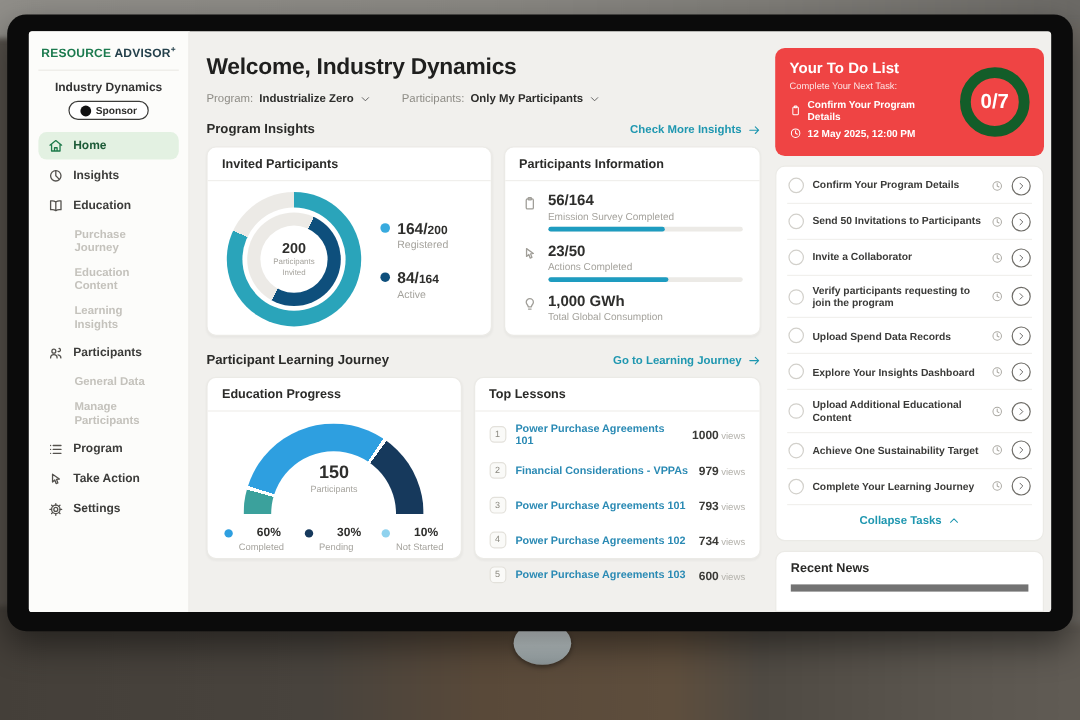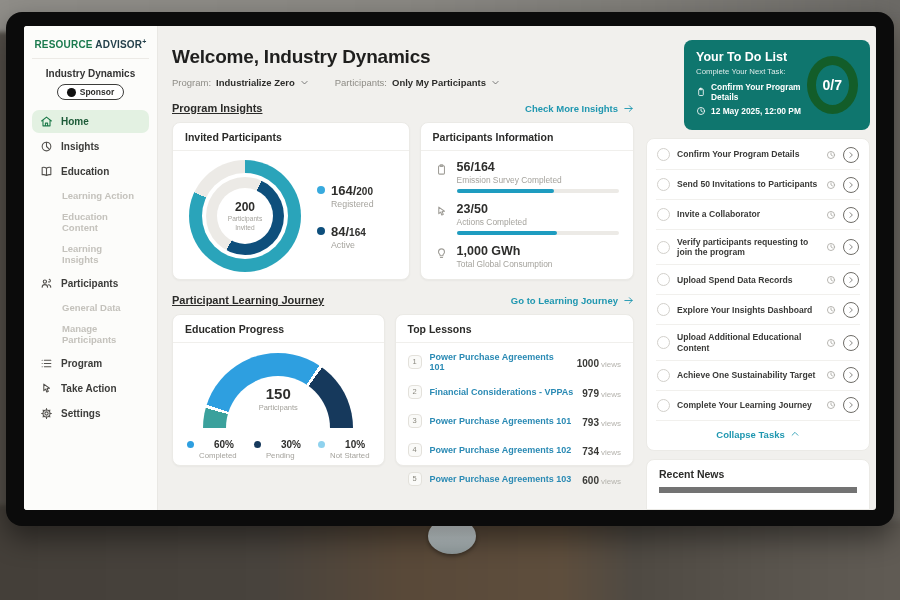--- a/index.html
+++ b/index.html
@@ -42,21 +42,21 @@
   .nav-sub { padding:5px 8px 5px 30px; font-size:9.5px; font-weight:bold; color:#c4c2bc; cursor:pointer; }
 
   
   .main { flex:1 1 auto; min-width:0; padding:20px 12px 0 14px; }
   h1 { font-size:19px; font-weight:bold; color:#1f1f1e; letter-spacing:-.2px; margin-bottom:9px; }
   .filters { display:flex; gap:26px; align-items:center; font-size:9.5px; color:#8e8c86; }
   .filter { display:flex; align-items:center; gap:5px; cursor:pointer; }
   .filter b { color:#2d2d2b; }
   .filter svg { width:9px; height:9px; stroke:#555; }
   .section-row { display:flex; justify-content:space-between; align-items:center; margin:14px 0 8px; }
-  .section-title { font-size:11px; font-weight:bold; color:#2b2b29;text-decoration:underline; }
+  .section-title { font-size:11px; font-weight:bold; color:#2b2b29; }
   .tlink { display:flex; align-items:center; gap:5px; font-size:9.5px; font-weight:bold; color:#1f97b0; cursor:pointer; }
   .tlink svg { width:11px; height:11px; stroke:#1f97b0; }
 
   .cards-row { display:flex; gap:10px; }
   .card { background:#fff; border:1px solid #ebeae6; border-radius:8px; box-shadow:0 1px 2px rgba(0,0,0,.04); }
   .card-title { padding:8px 12px 7px; font-size:10.5px; font-weight:bold; color:#2b2b29; border-bottom:1px solid #f0efec; }
 
   
   .card-invited { flex:1 1 50%; height:158px; }
   .inv-body { display:flex; align-items:center; gap:16px; padding:9px 10px 0 16px; }
@@ -105,28 +105,28 @@
   .lesson-rows { padding:3px 12px 0; }
   .lesson-row { display:flex; align-items:center; gap:8px; padding:5.5px 0; }
   .rank { width:14px; height:14px; flex:0 0 14px; border:1px solid #e3e1db; border-radius:4px; background:#fafaf8;
     font-size:7.5px; color:#8a887f; display:flex; align-items:center; justify-content:center; }
   .lesson-title { flex:1; font-size:9px; font-weight:bold; color:#2a8ab4; cursor:pointer; }
   .views { font-size:10px; font-weight:bold; color:#3a3a37; }
   .views-sfx { font-size:8px; color:#b5b3ad; margin-left:2px; }
 
   
   .right { width:230px; flex:0 0 230px; padding:14px 6px 0 0; display:flex; flex-direction:column; }
-  .todo-card { background:#0f766e; border-radius:8px; color:#fff; padding:10px 12px; display:flex; justify-content:space-between; align-items:center;margin-left:38px; }
+  .todo-card { background:#ef4444; border-radius:8px; color:#fff; padding:10px 12px; display:flex; justify-content:space-between; align-items:center; }
   .todo-left { width:132px; }
   .todo-title { font-size:12.5px; font-weight:bold; margin-bottom:3px; }
   .todo-sub { font-size:7.8px; color:rgba(255,255,255,.85); margin-bottom:6px; }
   .todo-line { display:flex; align-items:center; gap:5px; font-size:8.4px; font-weight:bold; margin-bottom:4px; }
   .todo-line svg { width:10px; height:10px; stroke:#fff; flex:0 0 10px; }
   .ring { width:58px; height:58px; border-radius:50%; border:9px solid #135d29; display:flex; align-items:center; justify-content:center;
-    font-size:14px; font-weight:bold; }
+    font-size:17px; font-weight:bold; }
 
   .tasks-card { background:#fff; border:1px solid #ebeae6; border-radius:8px; margin-top:8px; padding:1px 9px; }
   .task-row { display:flex; align-items:center; gap:7px; padding:6.5px 1px; border-bottom:1px solid #f1f0ed; cursor:pointer; }
   .task-row:last-of-type { border-bottom:none; }
   .chk { width:13px; height:13px; flex:0 0 13px; border:1.5px solid #d2d0cb; border-radius:50%; background:#fff; }
   .task-lab { flex:1; font-size:8.6px; font-weight:bold; color:#3a3a38; line-height:1.25; }
   .task-row svg.tclock { width:10px; height:10px; stroke:#aaa8a2; flex:0 0 10px; }
   .chev { width:16px; height:16px; flex:0 0 16px; border:1.3px solid #6f6d68; border-radius:50%;
     display:flex; align-items:center; justify-content:center; }
   .chev svg { width:8px; height:8px; stroke:#4a4846; }
@@ -173,21 +173,21 @@
               <path d="M12 4 V12 L17.5 17.5"></path>
             </svg>
         <span>Insights</span>
       </div>
       <div class="nav-item">
         <svg viewBox="0 0 24 24">
               <path d="M12 6 C10 4.5 7 4 4 4.5 V18 C7 17.5 10 18 12 19.5 C14 18 17 17.5 20 18 V4.5 C17 4 14 4.5 12 6 Z M12 6 V19.5"></path>
             </svg>
         <span>Education</span>
       </div>
-      <div class="nav-sub">Learning Action</div>
+      <div class="nav-sub">Purchase Journey</div>
       <div class="nav-sub">Education Content</div>
       <div class="nav-sub">Learning Insights</div>
       <div class="nav-item">
         <svg viewBox="0 0 24 24">
               <circle cx="9" cy="8.5" r="3"></circle>
               <path d="M4 19 C4 15.5 6.5 14 9 14 C11.5 14 14 15.5 14 19"></path>
               <path d="M15.5 9 a2.5 2.5 0 1 0 1.5 -4.7 M15.5 14.3 C18 14.6 19.8 16.2 19.8 19"></path>
             </svg>
         <span>Participants</span>
       </div>

